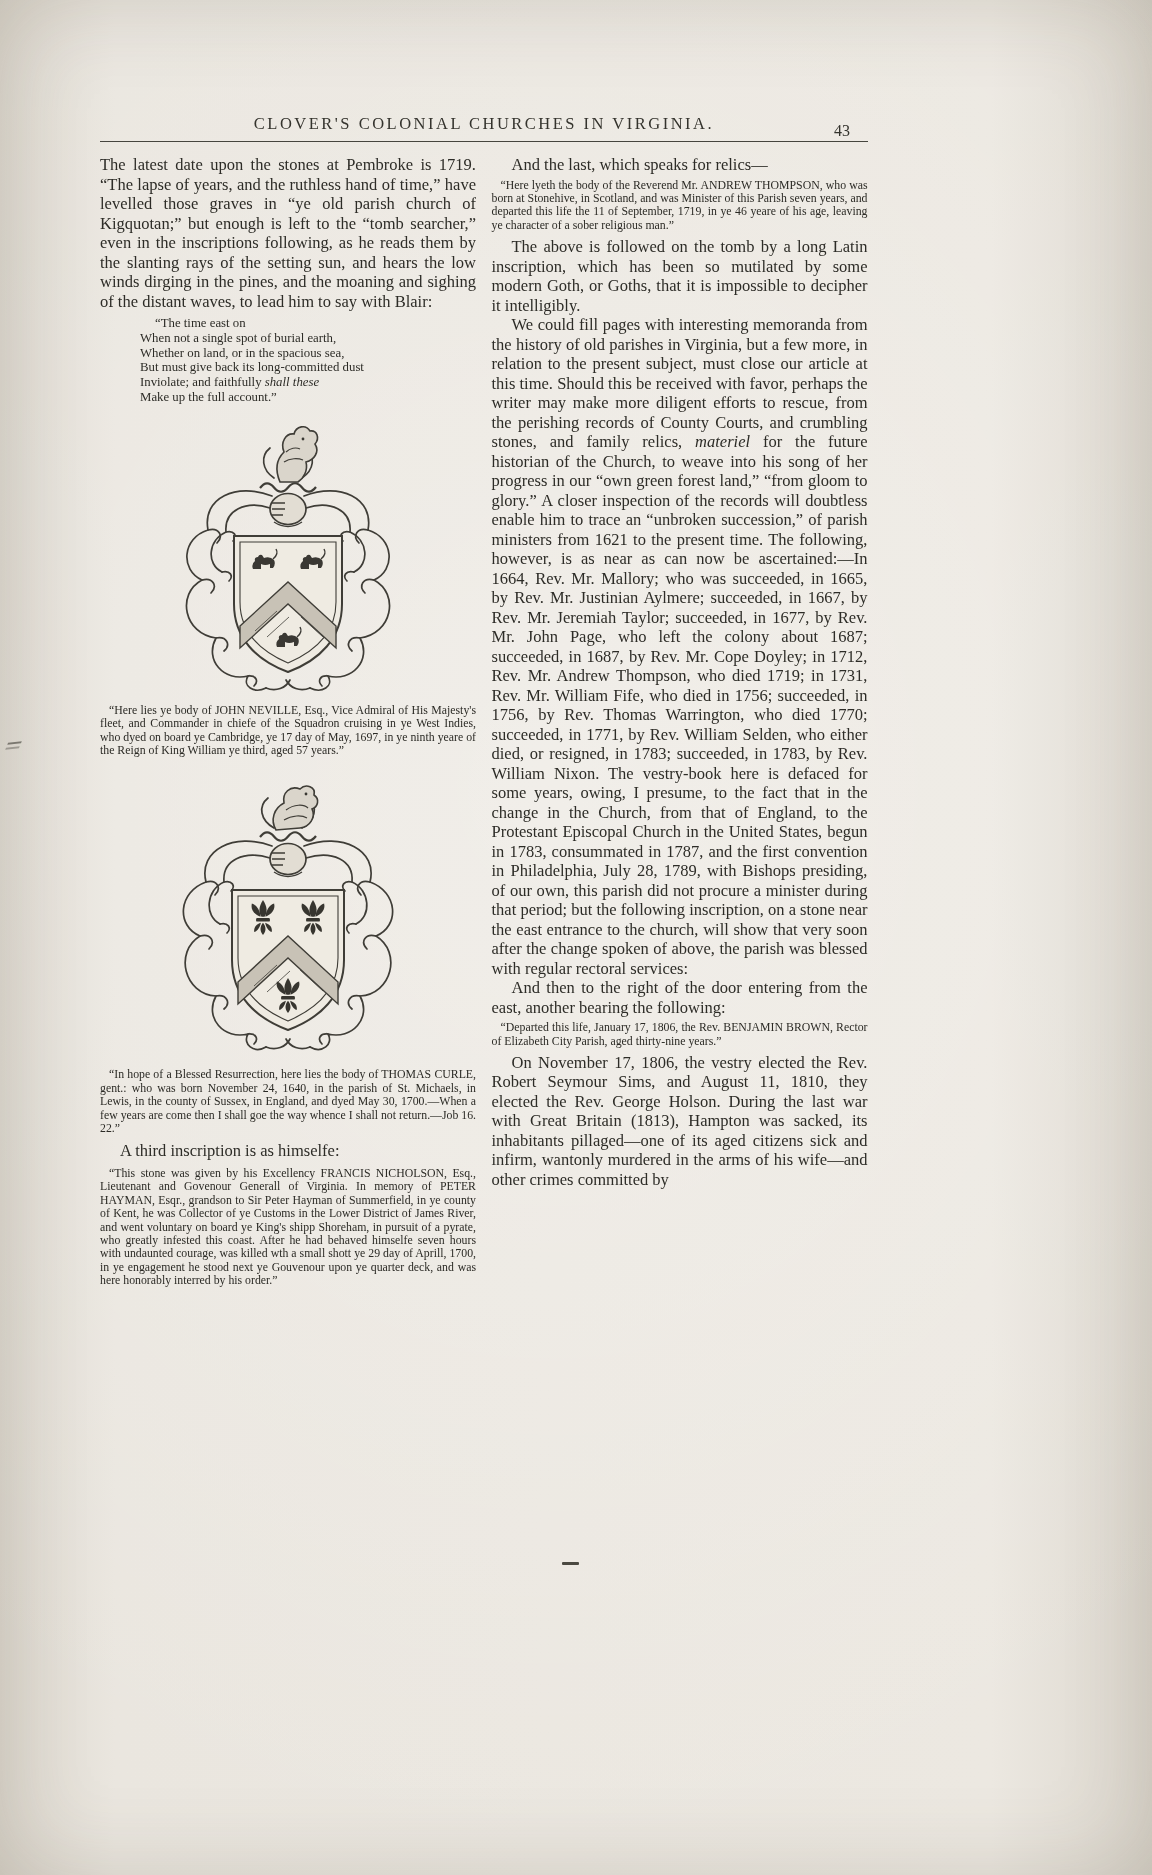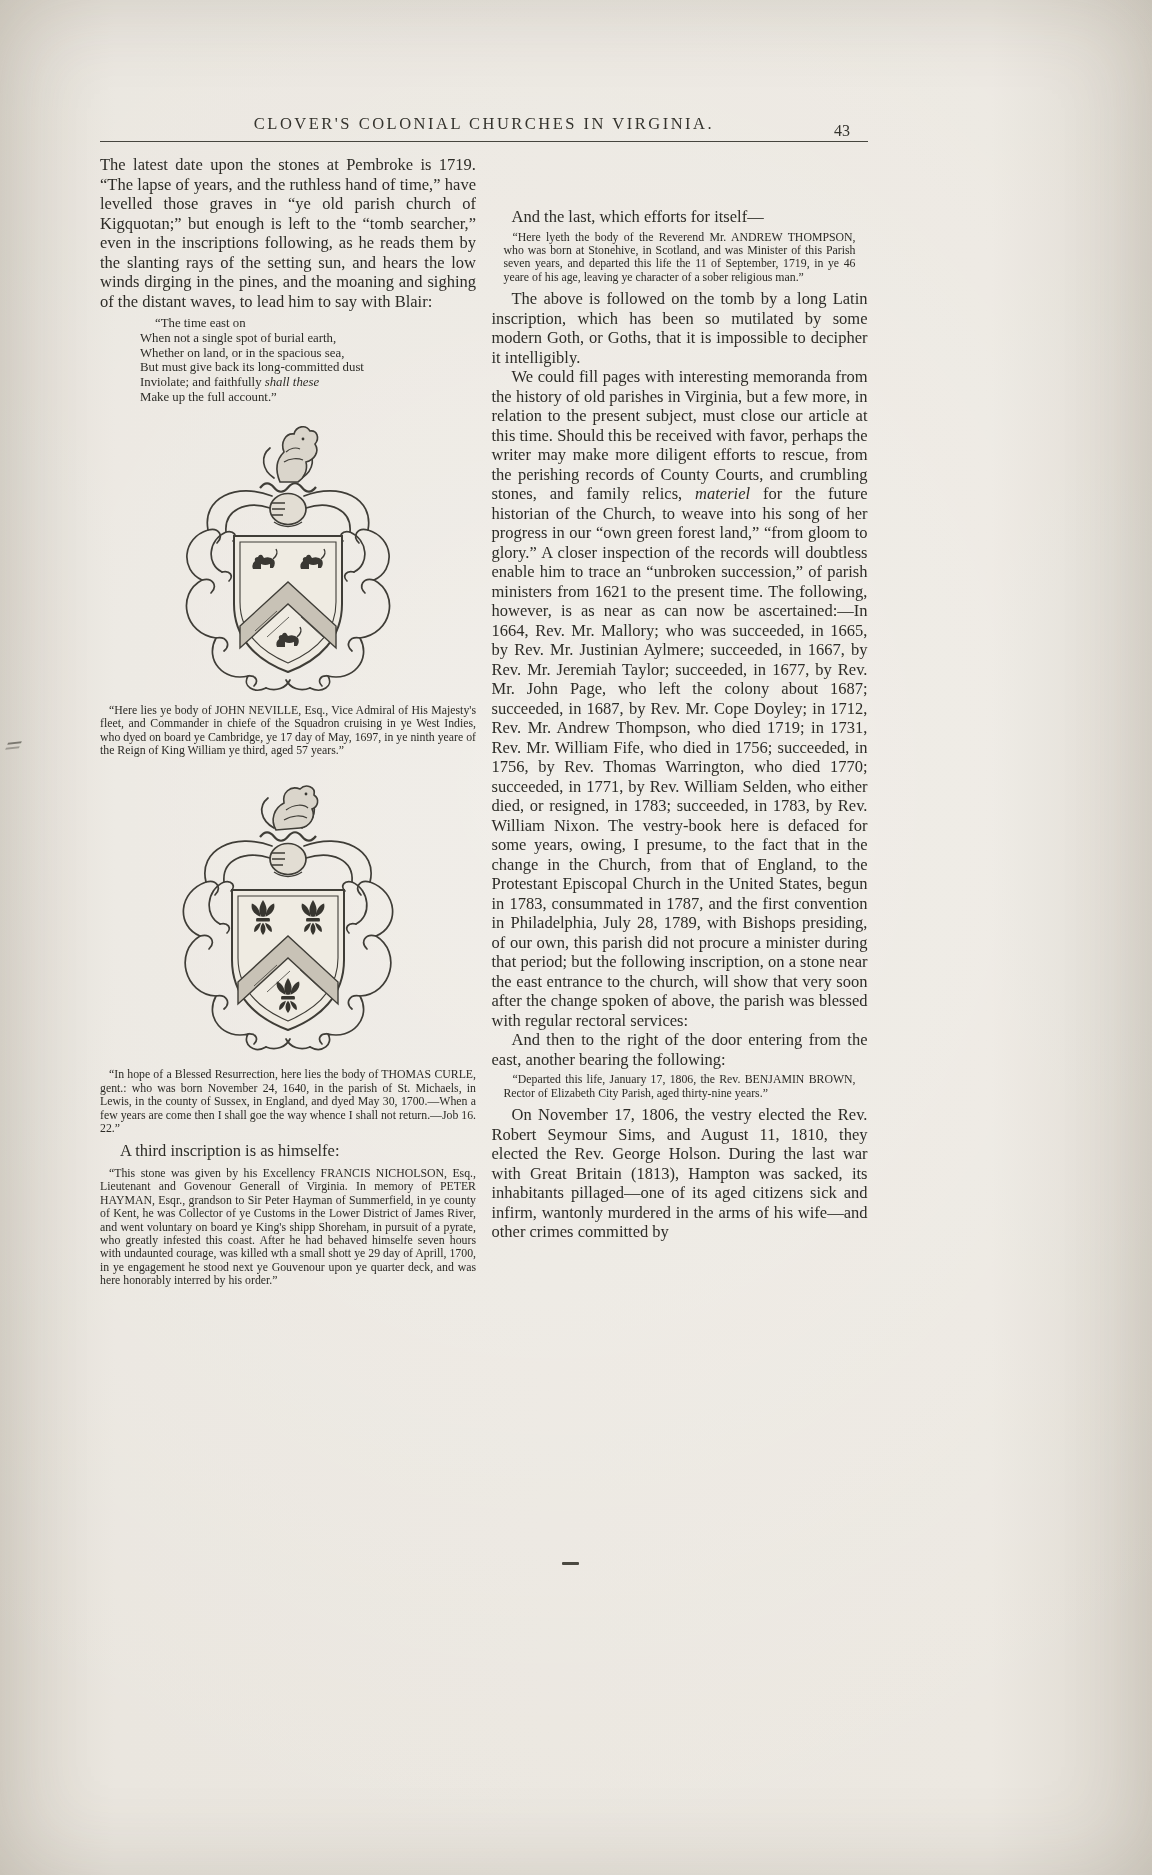--- a/index.html
+++ b/index.html
@@ -20,31 +20,31 @@
   }
 
   .print-area { position:absolute; left:100px; top:114px; width:768px; }
 
   .page-header { position:relative; height:22px; text-align:center;
     font-size:16.5px; letter-spacing:2.5px; color:#34332d; white-space:nowrap; }
   .page-number { position:absolute; right:18px; top:8px; font-size:16px; letter-spacing:0; }
 
   .header-rule { border-top:1.7px solid #46453e; margin-top:5px; }
 
-  .columns { display:flex; margin-top:13px; align-items:center; }
+  .columns { display:flex; margin-top:13px; align-items:flex-start; }
   .column-left  { width:376px; }
   .column-right { width:376px; }
   .column-divider { width:1.5px; background:#5b584f; margin:0 7px; }
 
   .body-text { font-size:16.5px; line-height:19.5px; text-align:justify; }
   .indent { text-indent:20px; }
 
   .caption { font-size:11.8px; line-height:13.4px; text-align:justify;
     text-indent:9px; margin:6px 0 6px; color:#2b2a25; }
-  .caption.quote { margin:4px 12px 5px; }
+  .caption.quote { margin:4px 0 5px; }
 
   .poem { margin:5px 0 6px 40px; font-size:12.8px; line-height:14.8px; }
   .poem-line-first { margin-left:15px; }
 
   figure.arms { margin:13px auto 3px; display:flex; justify-content:center; }
   figure.arms svg { display:block; }
 
   .italic { font-style:italic; }
 
   .margin-mark { position:absolute; left:7px; top:742px; width:13px; height:7px;
@@ -187,21 +187,21 @@
         </figure>
         <p class="caption">“In hope of a Blessed Resurrection, here lies the body of THOMAS CURLE, gent.: who was born November 24, 1640, in the parish of St. Michaels, in Lewis, in the county of Sussex, in England, and dyed May 30, 1700.—When a few years are come then I shall goe the way whence I shall not return.—Job 16. 22.”</p>
 
         <p class="body-text indent">A third inscription is as himselfe:</p>
         <p class="caption">“This stone was given by his Excellency FRANCIS NICHOLSON, Esq., Lieutenant and Govenour Generall of Virginia. In memory of PETER HAYMAN, Esqr., grandson to Sir Peter Hayman of Summerfield, in ye county of Kent, he was Collector of ye Customs in the Lower District of James River, and went voluntary on board ye King's shipp Shoreham, in pursuit of a pyrate, who greatly infested this coast.  After he had behaved himselfe seven hours with undaunted courage, was killed wth a small shott ye 29 day of Aprill, 1700, in ye engagement he stood next ye Gouvenour upon ye quarter deck, and was here honorably interred by his order.”</p>
       </div>
 
       <div class="column-divider"></div>
 
       <div class="column column-right">
-        <p class="body-text indent">And the last, which efforts for itself—</p>
+        <p class="body-text indent">And the last, which speaks for relics—</p>
         <p class="caption quote">“Here lyeth the body of the Reverend Mr. ANDREW THOMPSON, who was born at Stonehive, in Scotland, and was Minister of this Parish seven years, and departed this life the 11 of September, 1719, in ye 46 yeare of his age, leaving ye character of a sober religious man.”</p>
         <p class="body-text indent">The above is followed on the tomb by a long Latin inscription, which has been so mutilated by some modern Goth, or Goths, that it is impossible to decipher it intelligibly.</p>
         <p class="body-text indent"><span>We could fill pages with interesting memoranda from the history of old parishes in Virginia, but a few more, in relation to the present subject, must close our article at this time.  Should this be received with favor, perhaps the writer may make more diligent efforts to rescue, from the perishing records of County Courts, and crumbling stones, and family relics, </span><span class="italic">materiel</span><span> for the future historian of the Church, to weave into his song of her progress in our “own green forest land,” “from gloom to glory.”  A closer inspection of the records will doubtless enable him to trace an “unbroken succession,” of parish ministers from 1621 to the present time.  The following, however, is as near as can now be ascertained:—In 1664, Rev. Mr. Mallory; who was succeeded, in 1665, by Rev. Mr. Justinian Aylmere; succeeded, in 1667, by Rev. Mr. Jeremiah Taylor; succeeded, in 1677, by Rev. Mr. John Page, who left the colony about 1687; succeeded, in 1687, by Rev. Mr. Cope Doyley; in 1712, Rev. Mr. Andrew Thompson, who died 1719; in 1731, Rev. Mr. William Fife, who died in 1756; succeeded, in 1756, by Rev. Thomas Warrington, who died 1770; succeeded, in 1771, by Rev. William Selden, who either died, or resigned, in 1783; succeeded, in 1783, by Rev. William Nixon.  The vestry-book here is defaced for some years, owing, I presume, to the fact that in the change in the Church, from that of England, to the Protestant Episcopal Church in the United States, begun in 1783, consummated in 1787, and the first convention in Philadelphia, July 28, 1789, with Bishops presiding, of our own, this parish did not procure a minister during that period; but the following inscription, on a stone near the east entrance to the church, will show that very soon after the change spoken of above, the parish was blessed with regular rectoral services:</span></p>
         <p class="body-text indent">And then to the right of the door entering from the east, another bearing the following:</p>
         <p class="caption quote">“Departed this life, January 17, 1806, the Rev. BENJAMIN BROWN, Rector of Elizabeth City Parish, aged thirty-nine years.”</p>
         <p class="body-text indent">On November 17, 1806, the vestry elected the Rev. Robert Seymour Sims, and August 11, 1810, they elected the Rev. George Holson.  During the last war with Great Britain (1813), Hampton was sacked, its inhabitants pillaged—one of its aged citizens sick and infirm, wantonly murdered in the arms of his wife—and other crimes committed by</p>
       </div>
 
     </div>
   </div>

